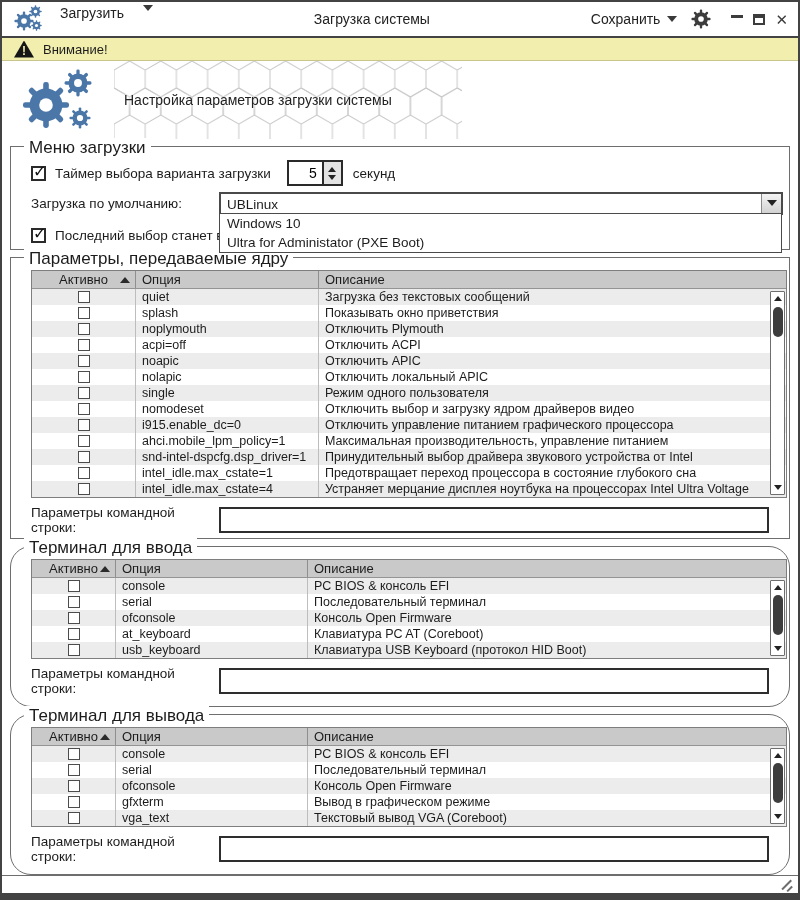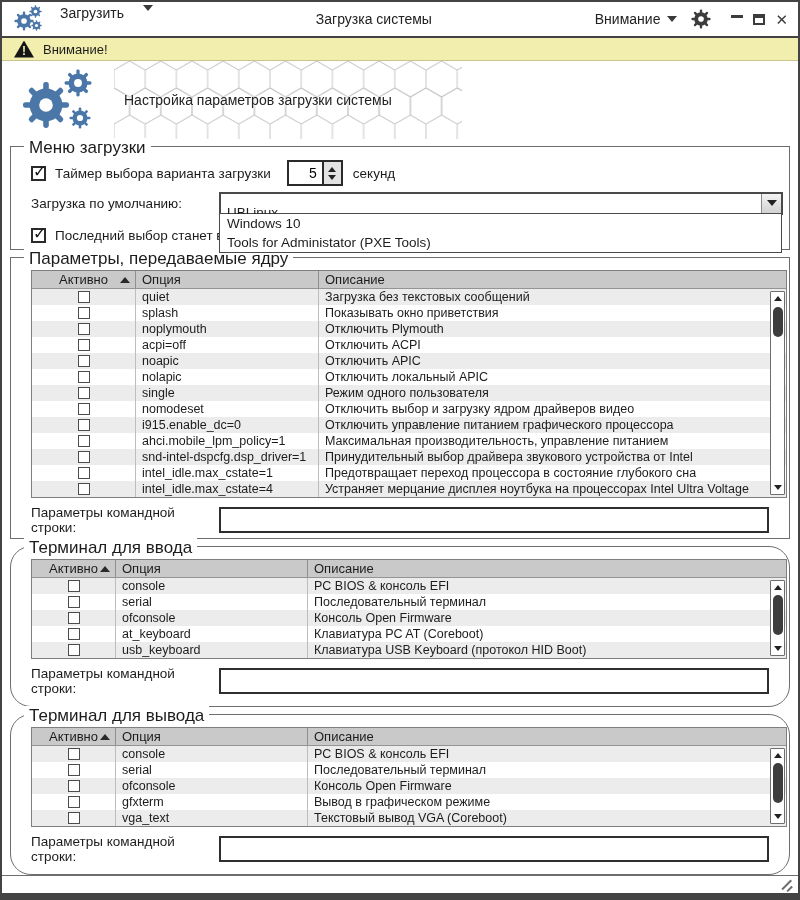--- a/index.html
+++ b/index.html
@@ -95,21 +95,21 @@
   }
   .tri-up   { width: 0; height: 0; border-left: 4px solid transparent; border-right: 4px solid transparent; border-bottom: 5px solid #222; }
   .tri-down { width: 0; height: 0; border-left: 4px solid transparent; border-right: 4px solid transparent; border-top: 5px solid #222; }
   .unit-label { margin-left: 10px; font-size: 13.5px; }
 
   .inline-label { width: 188px; font-size: 13.5px; flex: 0 0 auto; }
   .combo {
     flex: 1; height: 23px; border: 2px solid #4a4a4a; background: #fff;
     display: flex; align-items: stretch;
   }
-  .combo-text { flex: 1; padding: 10px 6px; font-size: 13.5px; line-height: 17px; }
+  .combo-text { flex: 1; padding: 2px 6px; font-size: 13.5px; line-height: 17px; }
   .combo-btn {
     width: 20px; border-left: 1px solid #8a8a8a;
     background: linear-gradient(#f4f4f4, #d2d2d2);
     display: flex; align-items: center; justify-content: center;
   }
   .combo-btn .tri-down { border-left-width: 5px; border-right-width: 5px; border-top-width: 6px; }
 
   
   .dropdown-list {
     position: absolute; left: 217px; top: 212px; width: 563px; z-index: 30;
@@ -206,21 +206,21 @@
         <use href="#gear" x="0" y="6" width="20" height="20" fill="#4a76a8"></use>
         <use href="#gear" x="15" y="0" width="13" height="13" fill="#4a76a8"></use>
         <use href="#gear" x="17" y="15" width="11" height="11" fill="#4a76a8"></use>
       </svg>
       <span class="menu-label">Загрузить</span>
       <span class="caret-down"></span>
     </div>
     <div class="tb-center">Загрузка системы</div>
     <div class="tb-right">
       <span style="display:flex;align-items:center;">
-        <span class="menu-label">Внимание</span>
+        <span class="menu-label">Сохранить</span>
         <span class="caret-down"></span>
       </span>
       <svg class="iconsvg" width="20" height="20">
         <use href="#gear" x="0" y="0" width="20" height="20" fill="#3c3c3c"></use>
       </svg>
       <span class="winbtns">
         <span class="btn-min"></span>
         <span class="btn-max"></span>
         <span class="btn-close">✕</span>
       </span>
@@ -270,21 +270,21 @@
     <div class="frow frow-last">
       <span class="cb checked"></span>
       <span class="cb-label">Последний выбор станет выб</span>
     </div>
   </div>
 
   <div class="dropdown-list">
 
       <div class="dropdown-item odd">Windows 10</div>
 
-      <div class="dropdown-item even">Tools for Administator (PXE Tools)</div>
+      <div class="dropdown-item even">Ultra for Administator (PXE Boot)</div>
     </div>
 
   <div class="groupbox gb-kernel">
     <span class="legend">Параметры, передаваемые ядру</span>
     <div class="dtable t-kernel">
       <div class="thead">
         <span class="th th-sep th-active c1">
           <span>Активно</span>
           <span class="sort-asc"></span>
         </span>

